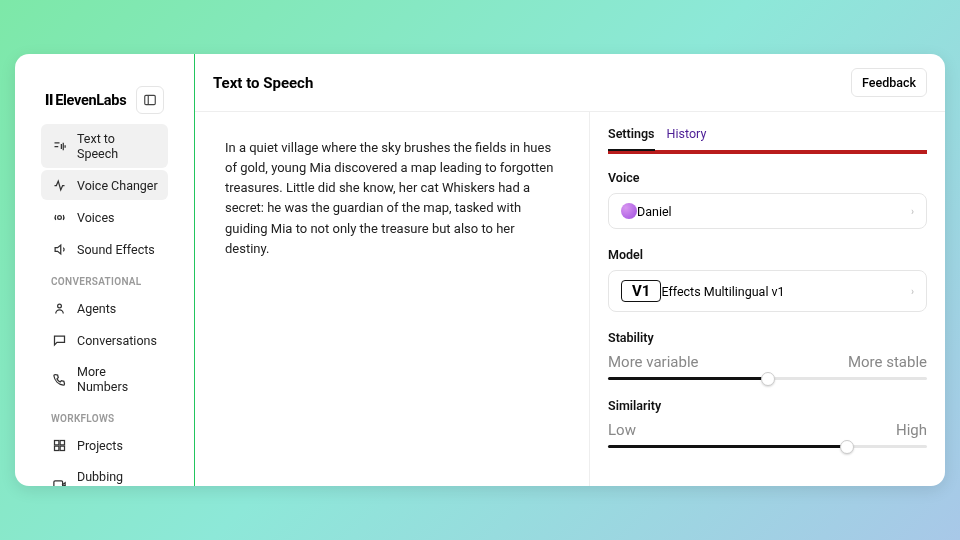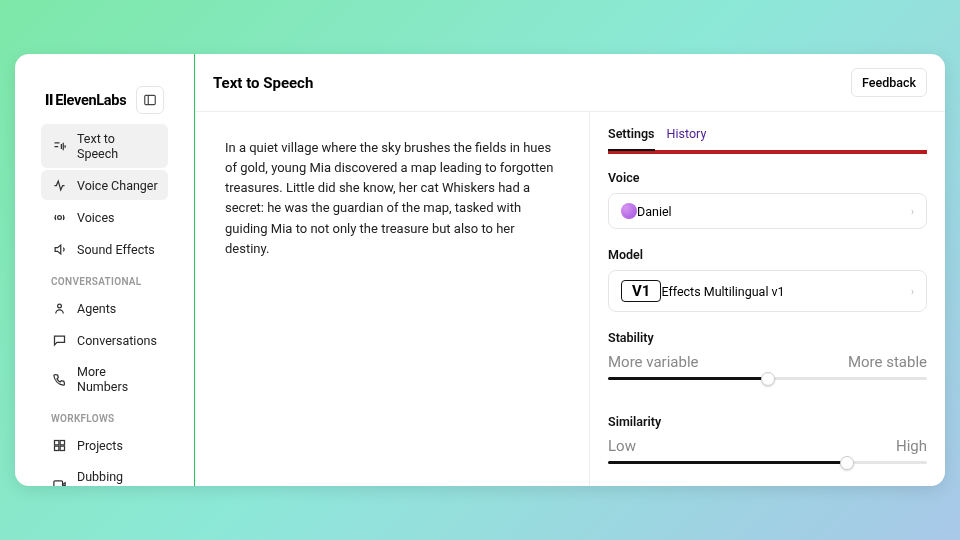--- a/index.html
+++ b/index.html
@@ -24,21 +24,21 @@
 .editor-text{font-size:13px;line-height:1.55;color:#222;max-width:360px}
 .settings{width:355px;padding:14px 18px;display:flex;flex-direction:column}
 .tabs{display:flex;gap:12px;border-bottom:4px solid #b91c1c;margin-bottom:16px}
 .tab{font-size:12.5px;padding:0 0 8px 0;cursor:pointer;color:#4c1d95}
 .tab.active{color:#111;font-weight:600;border-bottom:2px solid #111;margin-bottom:-1px}
 .field-label{font-size:12.5px;font-weight:600;margin-bottom:8px;color:#111}
 .select-box{border:1px solid #e5e5e5;border-radius:8px;padding:9px 12px;display:flex;align-items:center;gap:0;font-size:12.5px;cursor:pointer;margin-bottom:18px}
 .select-box .chev{margin-left:auto;color:#bbb;font-size:10px}
 .voice-avatar{width:16px;height:16px;border-radius:50%;background:radial-gradient(circle at 30% 30%,#d896f0,#a050e0);flex-shrink:0}
 .model-badge{font-size:15px;font-weight:700;border:1px solid #111;border-radius:4px;padding:1px 10px}
-.slider-group{margin-bottom:34px}
+.slider-group{margin-bottom:18px}
 .slider-labels{display:flex;justify-content:space-between;font-size:15px;color:#888;margin-bottom:6px}
 .slider-track{position:relative;height:3px;background:#e5e5e5;border-radius:2px}
 .slider-fill{position:absolute;height:3px;background:#111;border-radius:2px;left:0}
 .slider-thumb{position:absolute;width:14px;height:14px;background:#fff;border:1px solid #ccc;border-radius:50%;top:-5.5px;margin-left:-7px;box-shadow:0 1px 2px rgba(0,0,0,0.15)}
 .reset-row{margin-top:auto;text-align:right;padding-top:20px}
 .reset-btn{font-size:12.5px;font-weight:500;cursor:pointer;display:inline-flex;align-items:flex-start;gap:5px;color:#1d4ed8}
 svg{display:block}
 </style>
 </head>
 <body>

